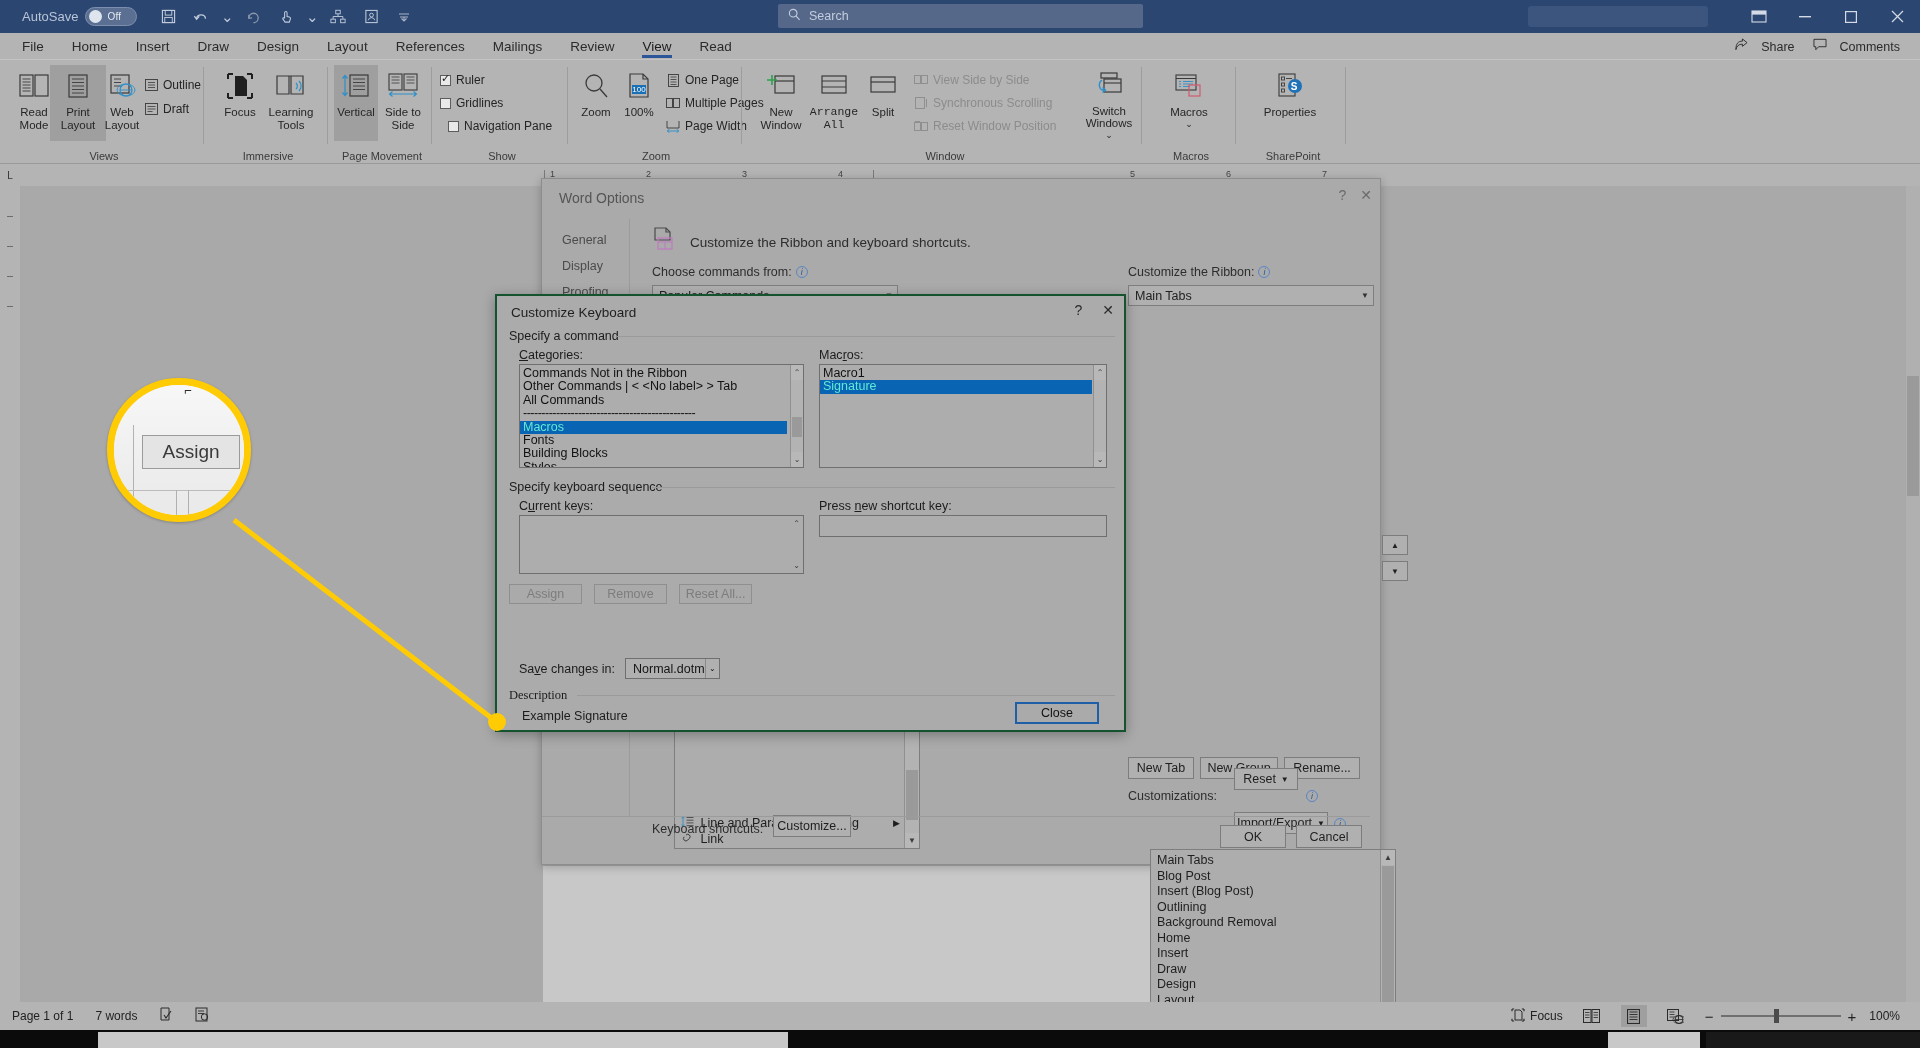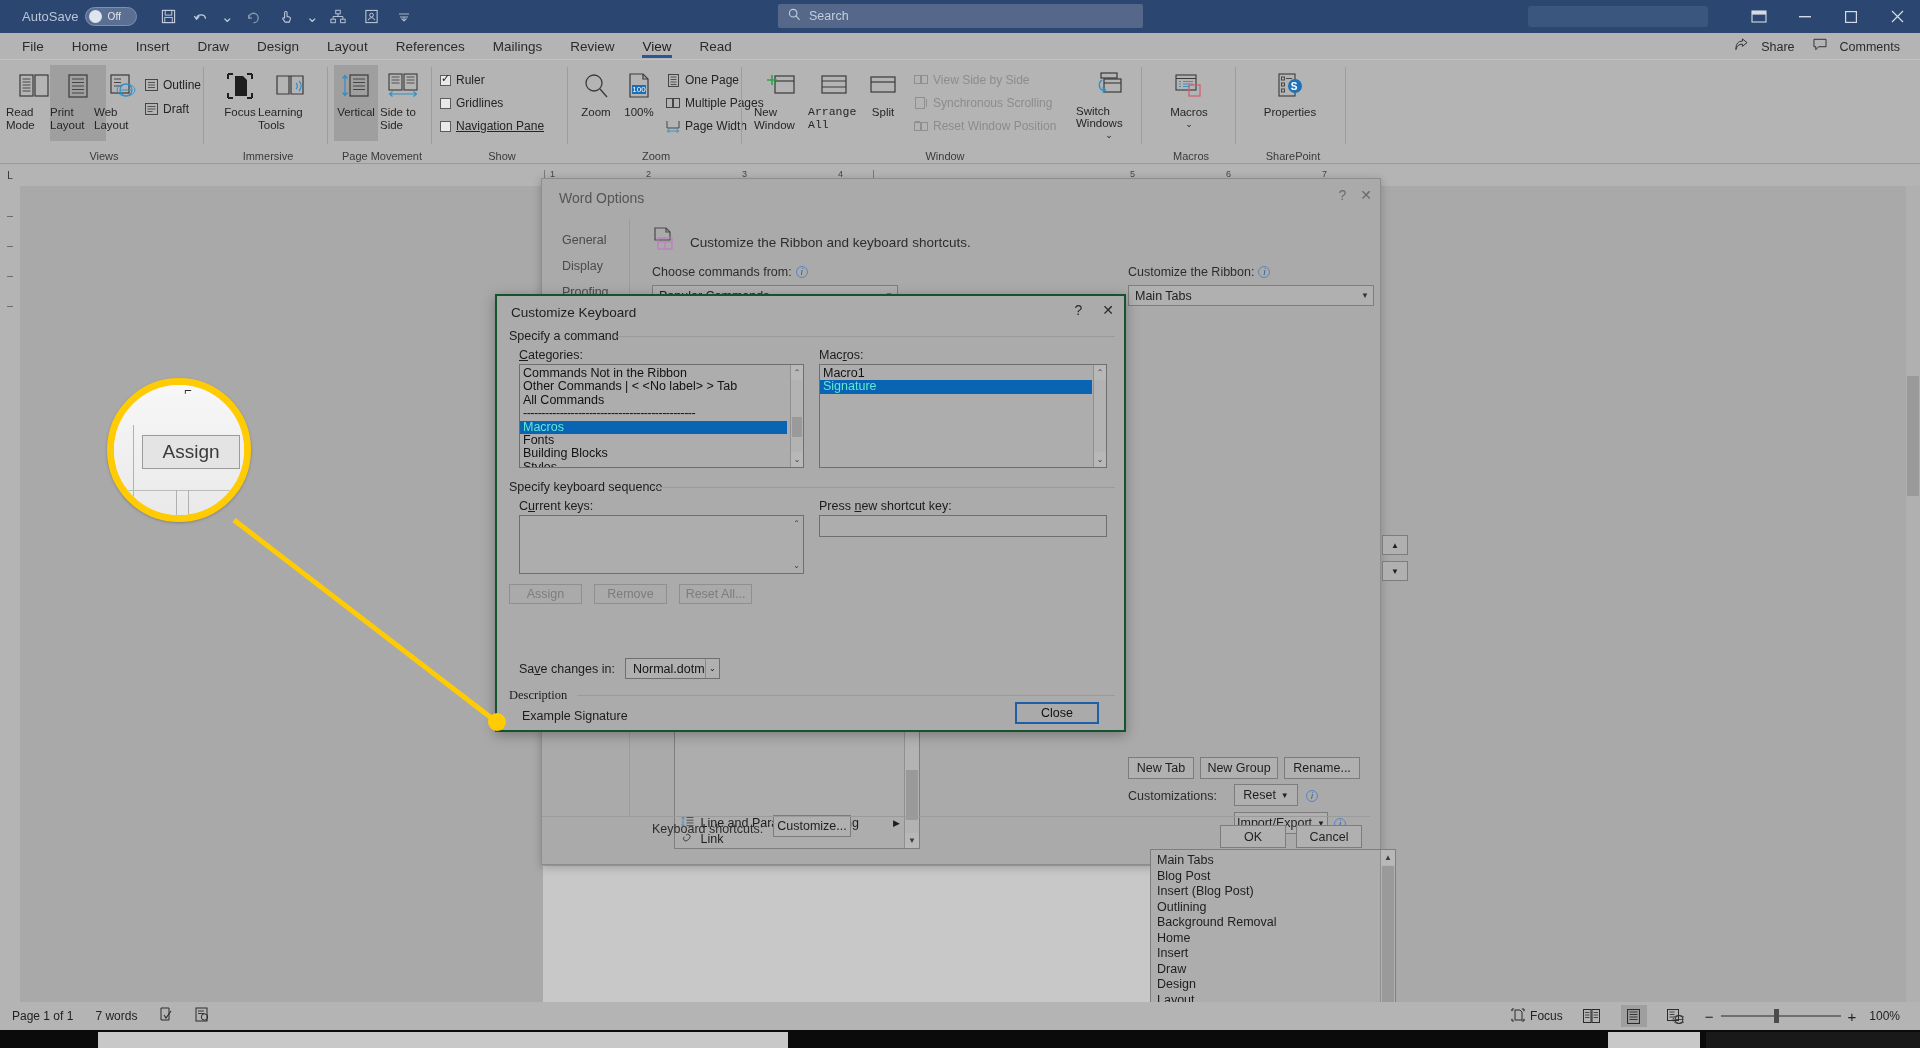--- a/index.html
+++ b/index.html
@@ -70,21 +70,21 @@
   }
   .rgroup { position:absolute; top:0; height:104px; }
   .rgroup .gtitle {
     position:absolute; bottom:2px; left:0; right:0; text-align:center;
     font-size:11px; color:#3a3a3a;
   }
   .rgroup .gsep { position:absolute; right:0; top:7px; bottom:20px; width:1px; background:#9d9d9d; }
   .bigbtn {
     position:absolute; top:5px; width:56px; height:76px;
     display:flex; flex-direction:column; align-items:center; justify-content:flex-start;
-    font-size:11.5px; color:#262626; text-align:left; line-height:12.5px; padding-top:4px;
+    font-size:11.5px; color:#262626; text-align:center; line-height:12.5px; padding-top:4px;
   }
   .bigbtn.sel { background:#9f9f9f; }
   .bigbtn .ico { height:34px; display:flex; align-items:center; justify-content:center; }
   .bigbtn .lbl { margin-top:3px; }
   .smallitem {
     position:absolute; display:flex; align-items:center; gap:5px;
     font-size:12px; color:#252525; height:18px; white-space:nowrap;
   }
   .smallitem.dim { color:#8c8c8c; }
   .cbx { width:11px; height:11px; border:1px solid #5c5c5c; background:#e9e9e9; display:inline-block;
@@ -452,21 +452,21 @@
 
   <div class="rgroup" style="left:436px; width:132px;" data-name="ribbon-group-show">
     <div class="smallitem" style="left:4px; top:11px;" data-name="ribbon-checkbox-ruler">
       <span class="cbx on" data-name="checkbox-ruler-icon"></span>
       <span data-name="ribbon-checkbox-ruler-label">Ruler</span>
     </div>
     <div class="smallitem" style="left:4px; top:34px;" data-name="ribbon-checkbox-gridlines">
       <span class="cbx" data-name="checkbox-gridlines-icon"></span>
       <span data-name="ribbon-checkbox-gridlines-label">Gridlines</span>
     </div>
-    <div class="smallitem" style="left:4px; top:57px;text-decoration:underline;" data-name="ribbon-checkbox-navigation-pane">
+    <div class="smallitem" style="left:12px; top:57px;" data-name="ribbon-checkbox-navigation-pane">
       <span class="cbx" data-name="checkbox-navigation-pane-icon"></span>
       <span data-name="ribbon-checkbox-navigation-pane-label">Navigation Pane</span>
     </div>
     <div class="gtitle" data-name="ribbon-group-show-title">Show</div>
     <div class="gsep" data-name="group-separator"></div>
   </div>
 
   <div class="rgroup" style="left:570px; width:172px;" data-name="ribbon-group-zoom">
     <div class="bigbtn" style="left:2px; width:48px;" data-name="ribbon-button-zoom">
       <span class="ico" data-name="zoom-icon">
@@ -764,21 +764,21 @@
       </div>
       <div class="abs minibtn" style="left:570px; top:538px; width:78px;" data-name="new-group-button">
         <span data-name="new-group-button-label">New Group</span>
       </div>
       <div class="abs minibtn" style="left:654px; top:538px; width:76px;" data-name="rename-button">
         <span data-name="rename-button-label">Rename...</span>
       </div>
       <div class="abs lbl-row" style="left:498px; top:570px;" data-name="customizations-label-row">
         <span data-name="customizations-label">Customizations:</span>
       </div>
-      <div class="abs minibtn" style="left:604px; top:565px; width:64px;" data-name="reset-button">
+      <div class="abs minibtn" style="left:604px; top:549px; width:64px;" data-name="reset-button">
         <span data-name="reset-button-label">Reset</span>
         <span style="margin-left:5px; font-size:8px;" data-name="chevron-down-icon">▼</span>
       </div>
       <span class="abs info-i" style="left:676px; top:571px;" data-name="info-icon">i</span>
       <div class="abs minibtn" style="left:604px; top:593px; width:94px;" data-name="import-export-button">
         <span data-name="import-export-button-label">Import/Export</span>
         <span style="margin-left:5px; font-size:8px;" data-name="chevron-down-icon">▼</span>
       </div>
       <span class="abs info-i" style="left:704px; top:599px;" data-name="info-icon">i</span>
     </div>

